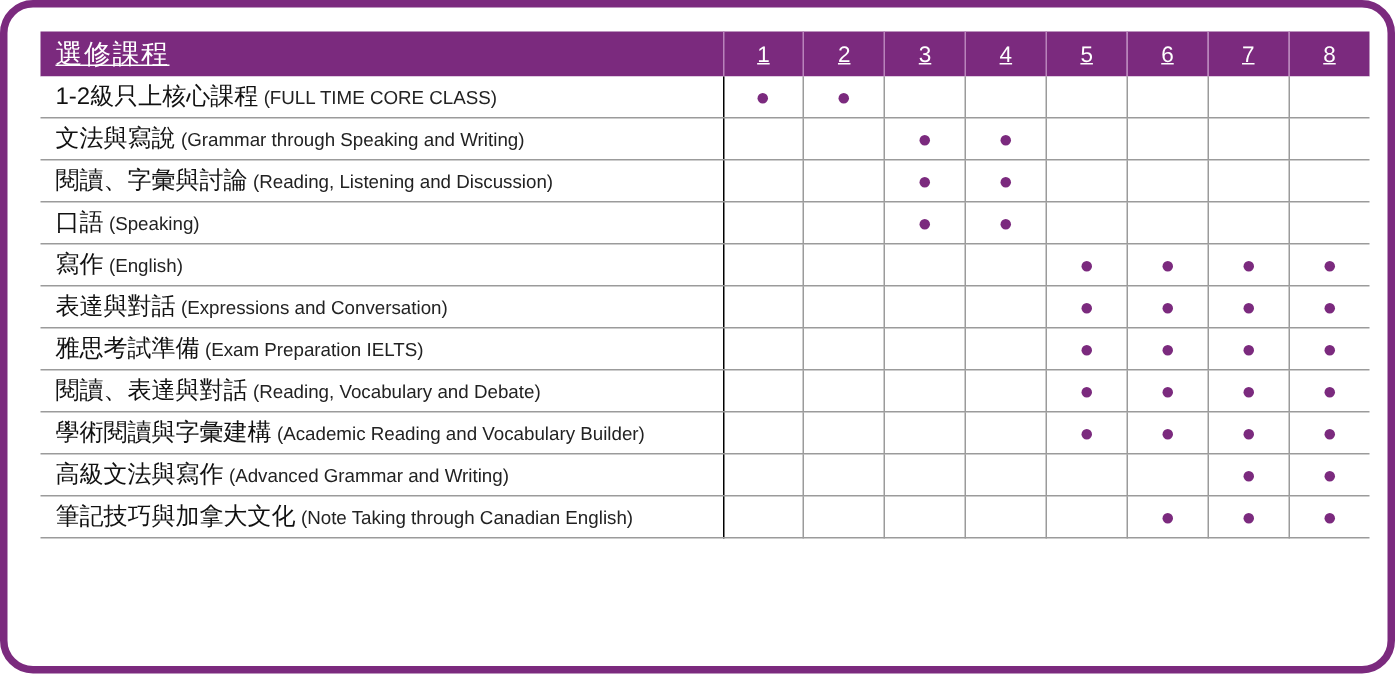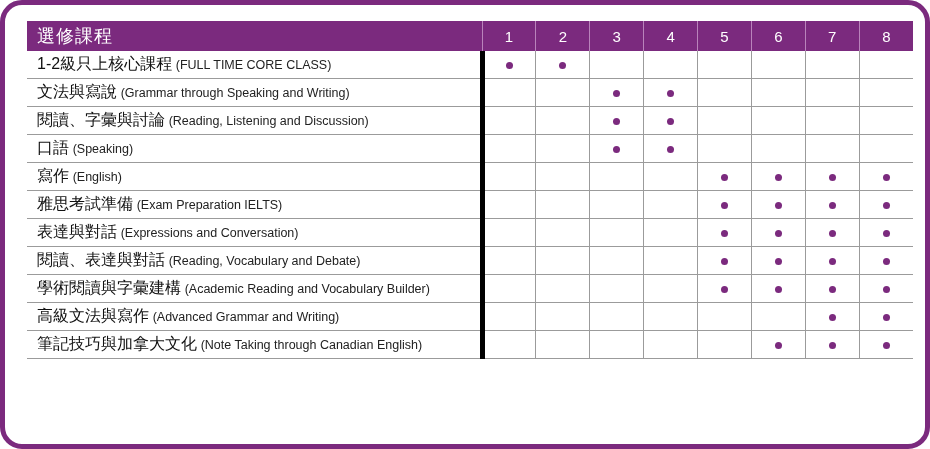--- a/index.html
+++ b/index.html
@@ -42,20 +42,21 @@
   thead th {
     background: #7b2a7e;
     color: #ffffff;
     font-size: 17px;
     font-weight: normal;
     height: 30px;
     padding: 0;
     border: none;
     text-align: center;
     vertical-align: middle;
+    text-decoration: underline;
   }
   thead th.name-head {
     text-align: left;
     padding-left: 10px;
     font-size: 18px;
     letter-spacing: 1px;
   }
   thead th.lvl-head {
     border-left: 1px solid #b983bb;
     font-size: 15px;
@@ -75,21 +76,21 @@
   tbody tr td:first-child {
     border-left: none;
   }
   tbody tr td:last-child {
     border-right: none;
   }
   tbody td.name-cell {
     text-align: left;
     padding-left: 10px;
     white-space: nowrap;
-    border-right: 5px solid #000000;
+    border-right: 1px solid #000000;
   }
   .cn {
     font-size: 16px;
     color: #111111;
   }
   .en {
     font-size: 12.5px;
     color: #222222;
   }
   .dot {
@@ -185,32 +186,32 @@
             <td></td>
             <td></td>
             <td></td>
             <td></td>
             <td><span class="dot"></span></td>
             <td><span class="dot"></span></td>
             <td><span class="dot"></span></td>
             <td><span class="dot"></span></td>
           </tr>
           <tr>
+            <td class="name-cell"><span class="cn">表達與對話</span> <span class="en">(Expressions and Conversation)</span></td>
+            <td></td>
+            <td></td>
+            <td></td>
+            <td></td>
+            <td><span class="dot"></span></td>
+            <td><span class="dot"></span></td>
+            <td><span class="dot"></span></td>
+            <td><span class="dot"></span></td>
+          </tr>
+          <tr>
             <td class="name-cell"><span class="cn">雅思考試準備</span> <span class="en">(Exam Preparation IELTS)</span></td>
-            <td></td>
-            <td></td>
-            <td></td>
-            <td></td>
-            <td><span class="dot"></span></td>
-            <td><span class="dot"></span></td>
-            <td><span class="dot"></span></td>
-            <td><span class="dot"></span></td>
-          </tr>
-          <tr>
-            <td class="name-cell"><span class="cn">表達與對話</span> <span class="en">(Expressions and Conversation)</span></td>
             <td></td>
             <td></td>
             <td></td>
             <td></td>
             <td><span class="dot"></span></td>
             <td><span class="dot"></span></td>
             <td><span class="dot"></span></td>
             <td><span class="dot"></span></td>
           </tr>
           <tr>

